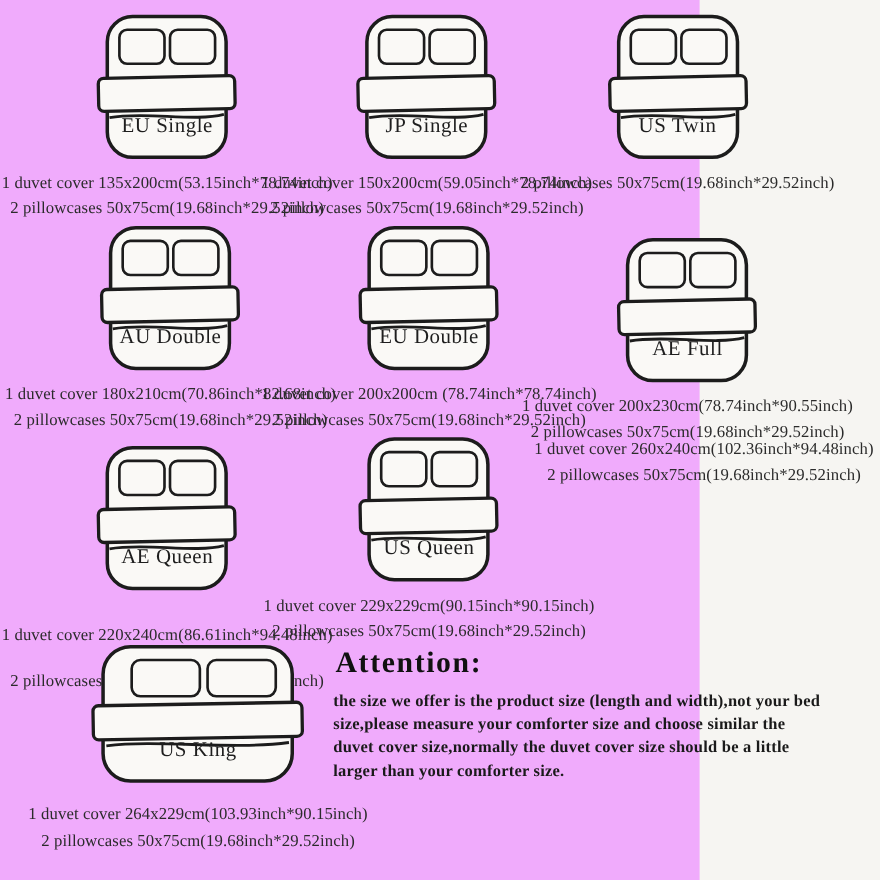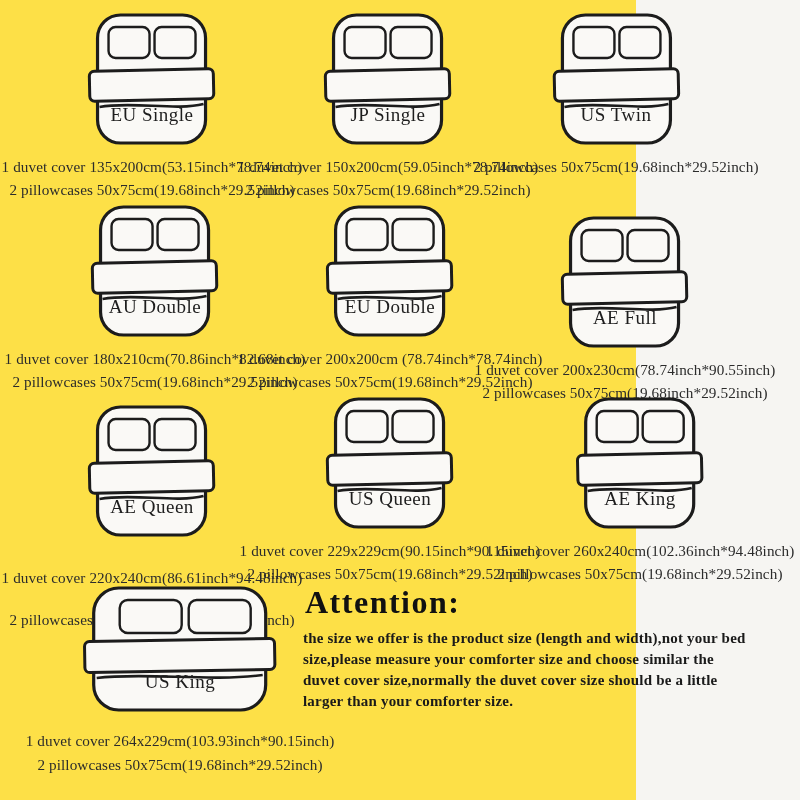--- a/index.html
+++ b/index.html
@@ -3,21 +3,21 @@
 <meta charset="utf-8">
 <style>
   html,body{margin:0;padding:0;}
   body{
     width:800px;height:800px;
     background:#f6f5f2;
     font-family:"Liberation Serif", serif;
     color:#262626;
     overflow:hidden;
   }
-  .sheet{position:relative;width:636px;height:800px;background:#fde047;}
+  .sheet{position:relative;width:636px;height:800px;background:#f0abfc;}
   .card{
     position:absolute;
     display:flex;flex-direction:column;align-items:center;
     transform:translateX(-50%);
   }
   .bedwrap{position:relative;width:150px;height:142px;}
   .bedwrap.wide{width:200px;height:134px;}
   .bed-label{
     position:absolute;left:0;right:0;top:96px;
     text-align:center;
@@ -27,21 +27,21 @@
   .spec{
     margin-top:7px;
     font-size:15.2px;line-height:20px;letter-spacing:0.1px;
     white-space:nowrap;text-align:center;color:#2b2b2b;
   }
   .spec + .spec{margin-top:3px;}
   .kingcard .spec{margin-top:14px;}
   .kingcard .spec + .spec{margin-top:4px;}
   .attention{position:absolute;left:303px;top:586px;width:497px;}
   .attention-heading{
-    font-size:32px;font-weight:bold;letter-spacing:1.5px;
+    font-size:27px;font-weight:bold;letter-spacing:1.5px;
     line-height:32px;margin:0 0 10px 2px;color:#111;font-family:Liberation Serif, serif;
   }
   .attention-line{
     font-size:15px;font-weight:bold;line-height:21px;
     letter-spacing:0.2px;white-space:nowrap;color:#1a1a1a;
   }
   svg.bed{display:block;}
   .defs{position:absolute;width:0;height:0;overflow:hidden;}
 </style>
 </head>
@@ -149,26 +149,20 @@
       <svg class="bed" width="150" height="142" viewBox="0 0 150 142">
           <use href="#bed-normal" xlink:href="#bed-normal"></use>
         </svg>
       <div class="bed-label">US Queen</div>
     </div>
     <div class="spec">1 duvet cover 229x229cm(90.15inch*90.15inch)</div>
     <div class="spec">2 pillowcases 50x75cm(19.68inch*29.52inch)</div>
   </div>
 
   <div class="card" style="left:640px;top:392px;">
-    <div class="bedwrap">
-      <svg class="bed" width="150" height="142" viewBox="0 0 150 142">
-          <use href="#bed-normal" xlink:href="#bed-normal"></use>
-        </svg>
-      <div class="bed-label">AE King</div>
-    </div>
     <div class="spec">1 duvet cover 260x240cm(102.36inch*94.48inch)</div>
     <div class="spec">2 pillowcases 50x75cm(19.68inch*29.52inch)</div>
   </div>
 
   <div class="card kingcard" style="left:180px;top:583px;">
     <div class="bedwrap wide">
       <svg class="bed" width="200" height="134" viewBox="0 0 200 134">
           <use href="#bed-wide" xlink:href="#bed-wide"></use>
         </svg>
       <div class="bed-label">US King</div>

